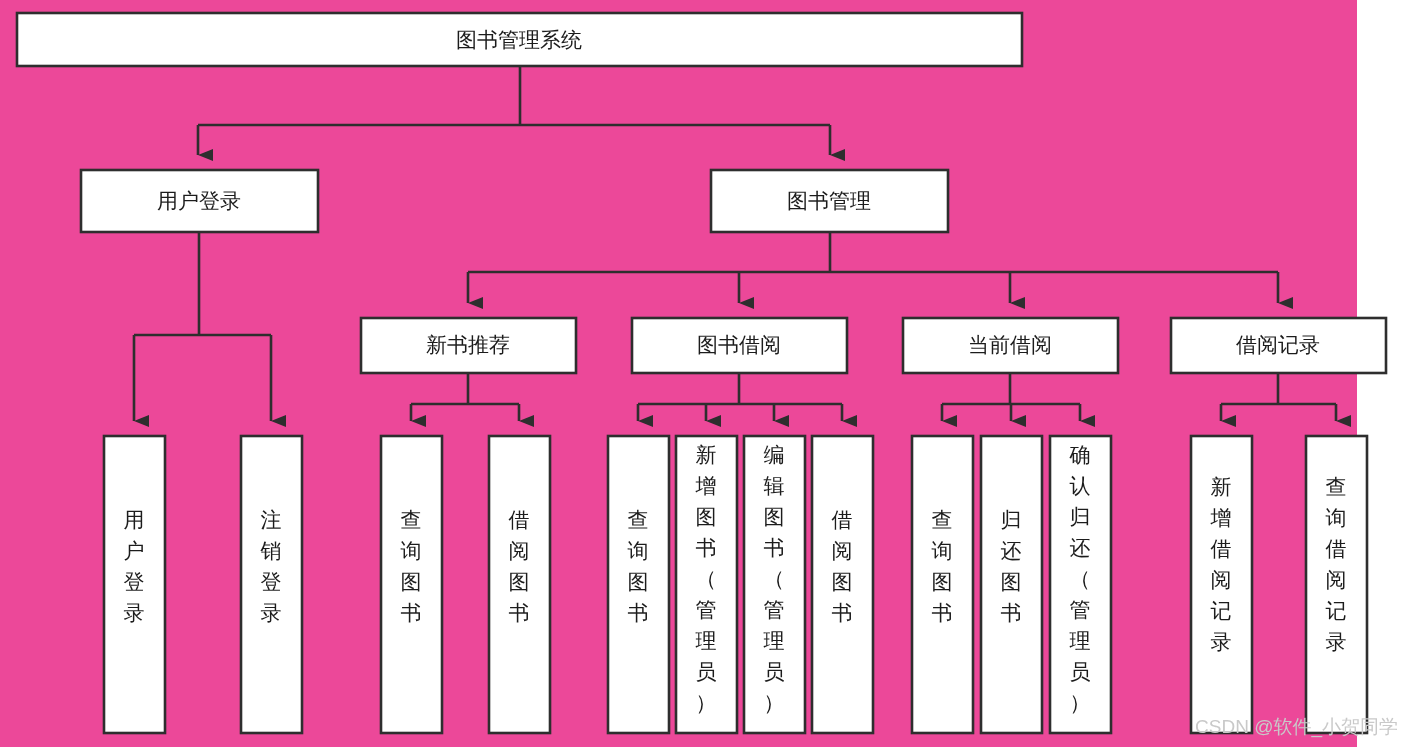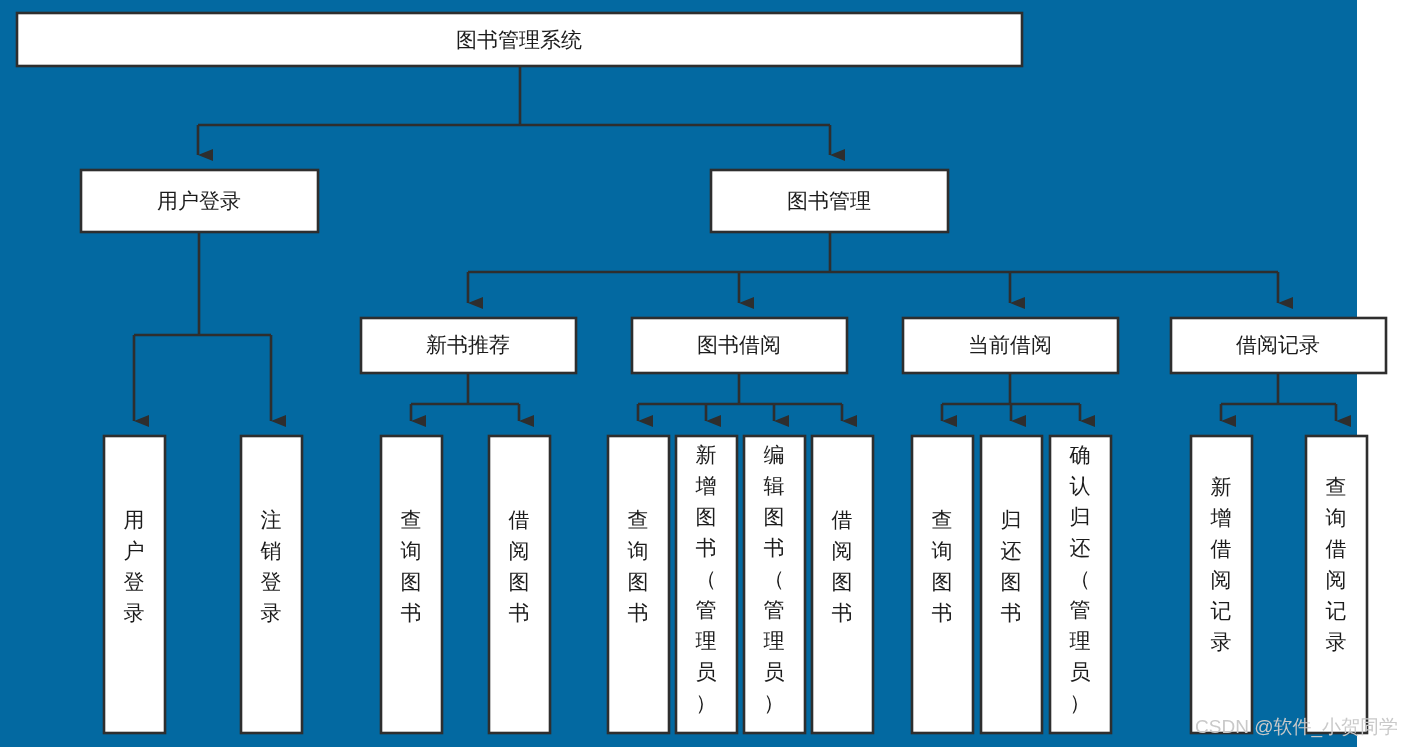--- a/index.html
+++ b/index.html
@@ -10,21 +10,21 @@
   body {
     width: 1405px;
     height: 747px;
     font-family: "Liberation Sans", "DejaVu Sans", sans-serif;
     overflow: hidden;
   }
   #diagram-root {
     position: relative;
     width: 1357px;
     height: 747px;
-    background: #0369a1;
+    background: #ec4899;
   }
   svg.diagram-canvas {
     position: absolute;
     left: 0;
     top: 0;
     width: 1405px;
     height: 747px;
     display: block;
   }
   .node-box {

